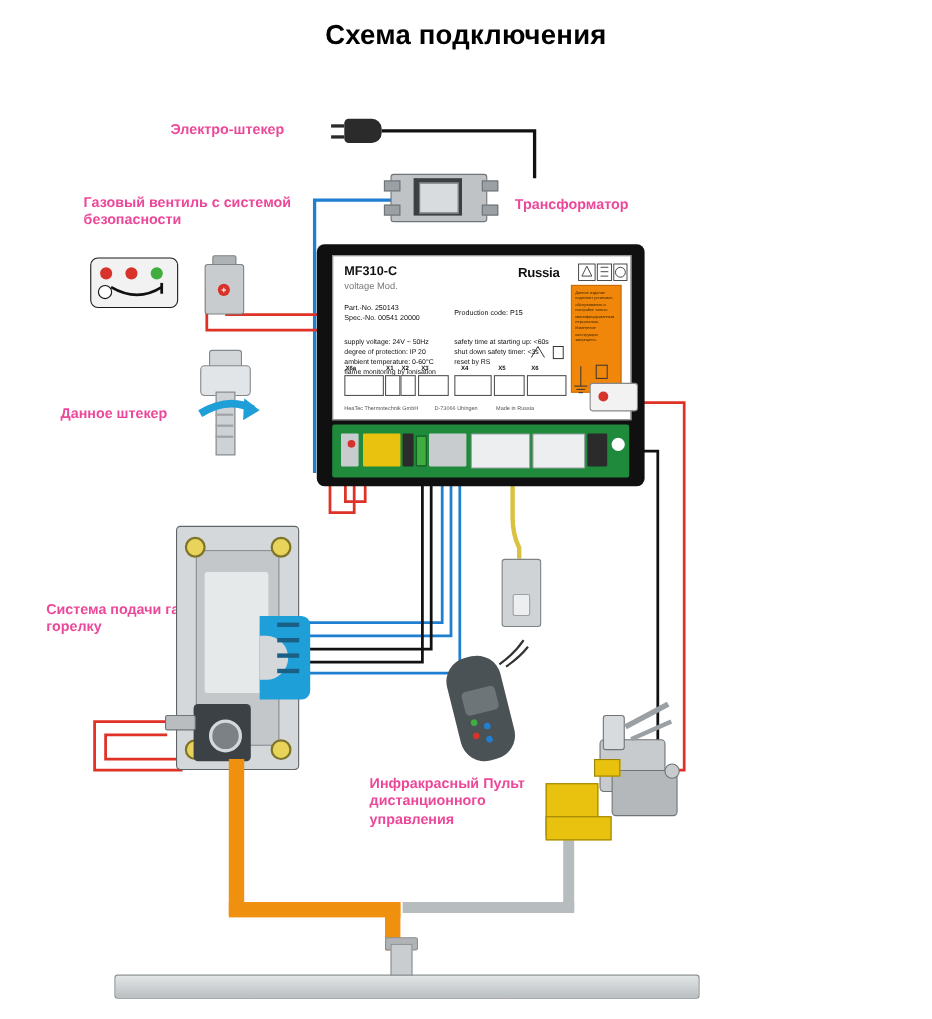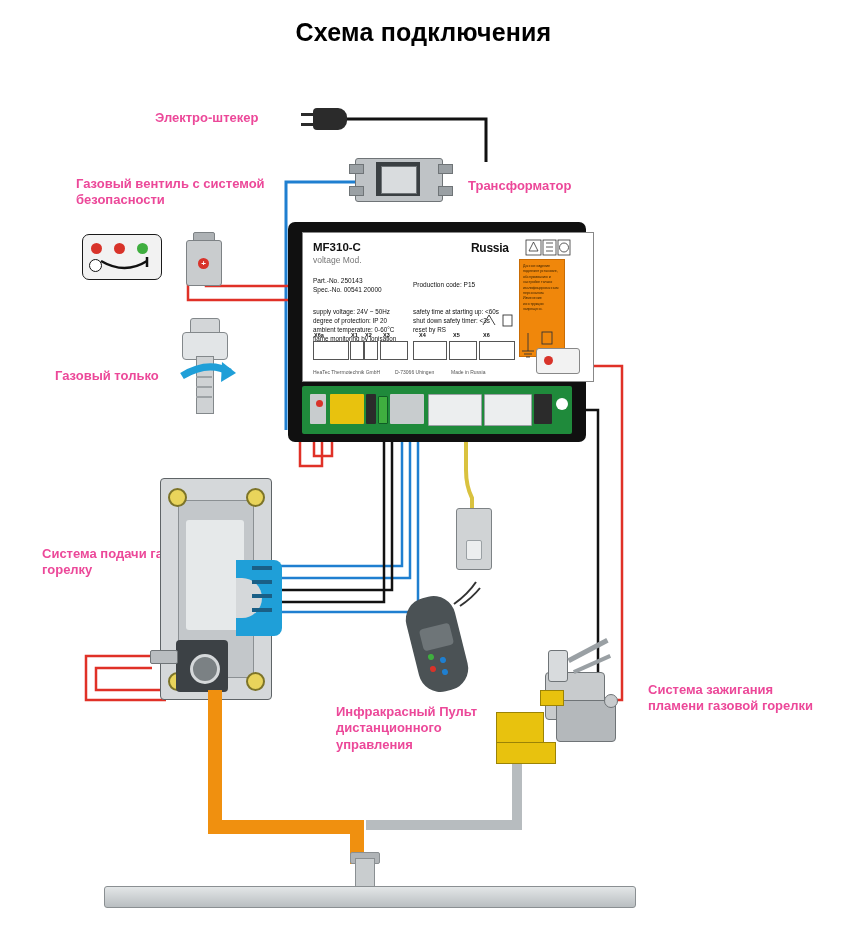--- a/index.html
+++ b/index.html
@@ -45,21 +45,20 @@
   
   #ctrl-body {
     left: 288px; top: 222px; width: 298px; height: 220px;
     background: #101010;
     border-radius: 7px;
   }
   #ctrl-screen {
     left: 302px; top: 232px; width: 270px; height: 148px;
     background: #ffffff;
     border: 1px solid #888;
-    padding-left: 20px;
   }
   #ctrl-green {
     left: 302px; top: 386px; width: 270px; height: 48px;
     background: #1f8a3b;
     border-radius: 2px;
   }
   .ctrl-text { position: absolute; color: #111; }
   #ctrl-model { left: 10px; top: 8px; font-size: 11.5px; font-weight: bold; }
   #ctrl-modubox { left: 10px; top: 22px; font-size: 8.5px; color:#777; }
   #ctrl-brand { left: 168px; top: 8px; font-size: 12px; font-weight: bold; letter-spacing:-0.3px;}
@@ -350,21 +349,21 @@
     <div class="vp-knob"></div>
     <svg style="position:absolute; left:16px; top:22px;" width="56" height="16">
       <path d="M2 4 Q26 18 48 4" stroke="#111" stroke-width="2.5" fill="none"></path>
       <path d="M48 0 L48 10" stroke="#111" stroke-width="2.5"></path>
     </svg>
   </div>
   <div class="abs" id="valve-coil-top"></div>
   <div class="abs" id="valve-coil"></div>
   <div class="abs" id="valve-coil-dot">+</div>
 
-  <div class="abs label" id="lbl-gasplug">Газовый только</div>
+  <div class="abs label" id="lbl-gasplug">Данное штекер</div>
   <div class="abs" id="gasplug-head"></div>
   <div class="abs" id="gasplug-neck"></div>
   <div class="abs" id="gasplug-shaft"></div>
   <div class="abs shaft-rib" style="top:366px;"></div>
   <div class="abs shaft-rib" style="top:376px;"></div>
   <div class="abs shaft-rib" style="top:386px;"></div>
   <div class="abs shaft-rib" style="top:396px;"></div>
   <svg class="abs" id="gasplug-arrow" viewBox="0 0 60 26">
     <path d="M4 16 Q30 0 52 12" stroke="#1f9fd8" stroke-width="7" fill="none"></path>
     <path d="M44 2 L58 13 L43 22 Z" fill="#1f9fd8"></path>
@@ -486,19 +485,18 @@
 
   <div class="abs" id="ign-elbow"></div>
   <div class="abs" id="ign-elbow2"></div>
   <div class="abs" id="ign-body"></div>
   <div class="abs" id="ign-body2"></div>
   <div class="abs" id="ign-cyl"></div>
   <div class="abs" id="ign-nut"></div>
   <div class="abs ign-rod" style="left:566px; top:648px; width:44px; height:5px; transform:rotate(-28deg);"></div>
   <div class="abs ign-rod" style="left:572px; top:662px; width:40px; height:4px; transform:rotate(-24deg);"></div>
   <div class="abs" style="left:604px; top:694px; width:12px; height:12px; border-radius:50%; background:#c8cbcd; border:1px solid #6f7477;"></div>
-  <div class="abs label" id="lbl-ignition">Система зажигания пламени газовой горелки</div>
 
   <div class="abs" id="base-collar"></div>
   <div class="abs" id="base-stem"></div>
   <div class="abs" id="base-bar"></div>
 
 </div>
 
 </body></html>

